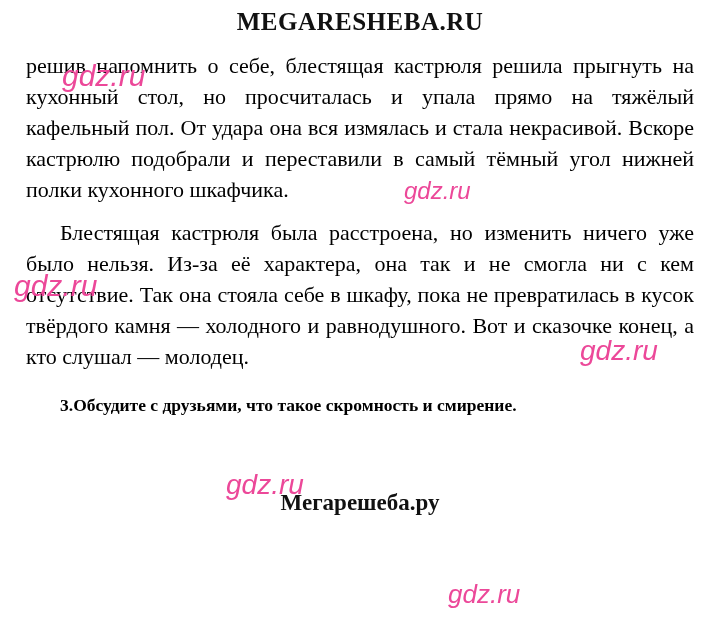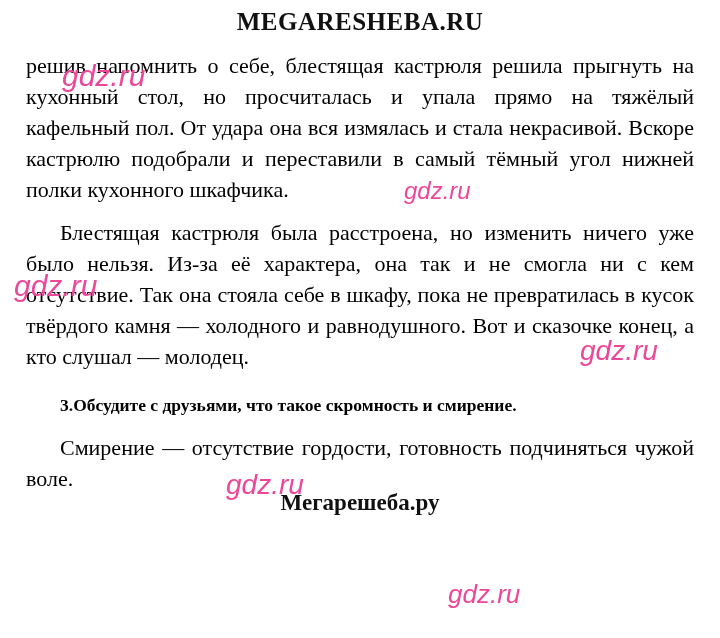--- a/index.html
+++ b/index.html
@@ -100,21 +100,20 @@
 
     <p class="text">решив напомнить о себе, блестящая кастрюля решила прыгнуть на кухонный стол, но просчиталась и упала прямо на тяжёлый кафельный пол. От удара она вся измялась и стала некрасивой. Вскоре кастрюлю подобрали и переставили в самый тёмный угол нижней полки кухонного шкафчика.</p>
 
     <p class="text indent gap">Блестящая кастрюля была расстроена, но изменить ничего уже было нельзя. Из-за её характера, она так и не смогла ни с кем отсутствие. Так она стояла себе в шкафу, пока не превратилась в кусок твёрдого камня — холодного и равнодушного. Вот и сказочке конец, а кто слушал — молодец.</p>
 
     <p class="task">
       <span class="num">3.</span><span>Обсудите с друзьями, что такое скромность и смирение.</span>
     </p>
 
 
-    <p class="text indent gap">Смирение — отсутствие гордости, готовность подчиняться чужой воле.</p>
 
   </div>
 
   <div class="wm w1">gdz.ru</div>
   <div class="wm w2">gdz.ru</div>
   <div class="wm w3">gdz.ru</div>
   <div class="wm w4">gdz.ru</div>
   <div class="wm w5">gdz.ru</div>
   <div class="wm w6">gdz.ru</div>
 

